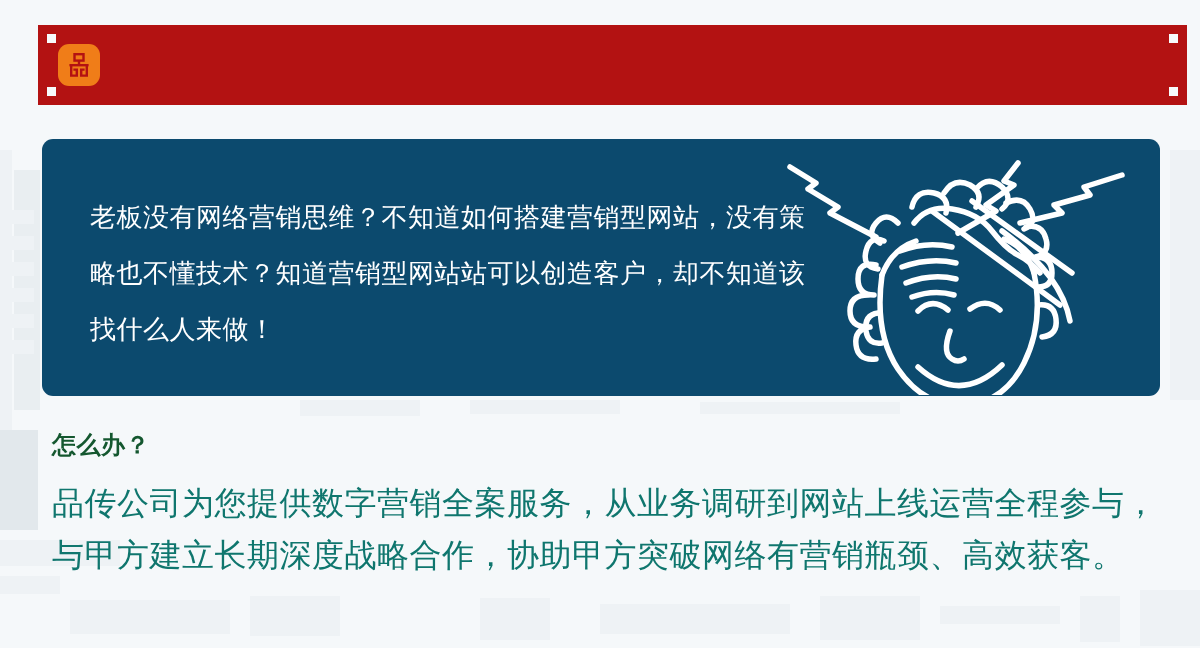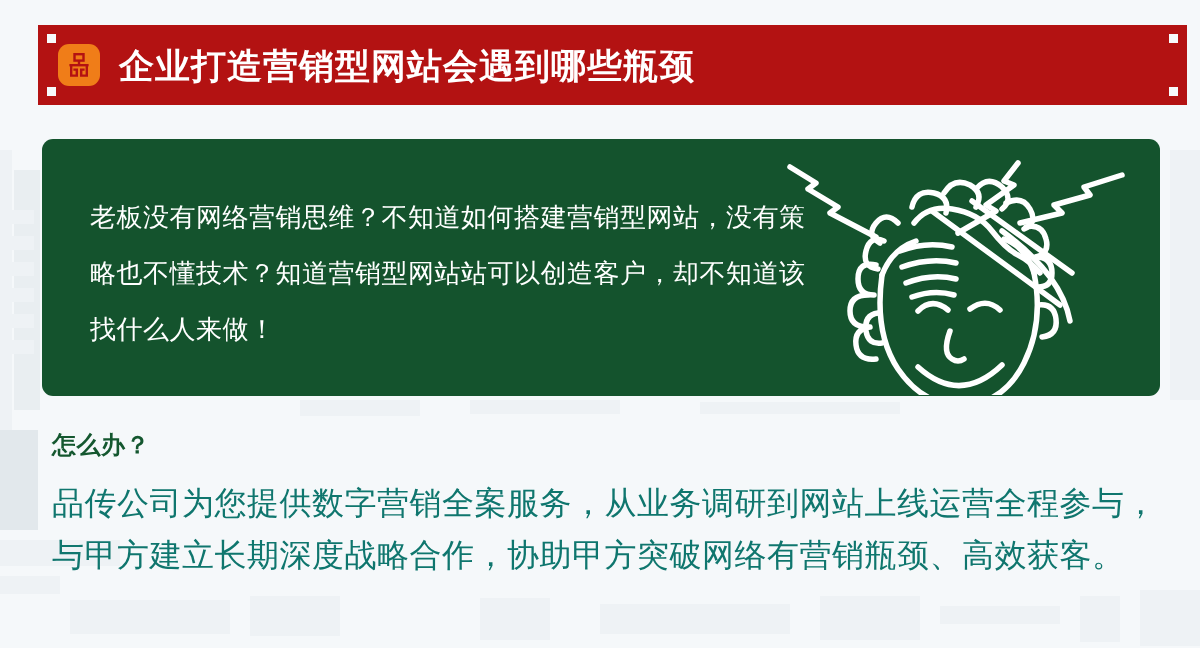--- a/index.html
+++ b/index.html
@@ -78,21 +78,21 @@
     white-space: nowrap;
   }
 
   
   #problem-card {
     position: absolute;
     left: 42px;
     top: 139px;
     width: 1118px;
     height: 257px;
-    background: #14532d;
+    background: #0c4a6e;
     border-radius: 11px;
     overflow: hidden;
   }
   #problem-text {
     position: absolute;
     left: 10px;
     top: 50px;
     width: 770px;
     color: #ffffff;
     font-size: 26px;
@@ -173,21 +173,20 @@
         <g fill="none" stroke="#b31212" stroke-width="2.4">
           <rect x="9.5" y="3.2" width="9" height="6.4"></rect>
           <path d="M14 9.6 L14 14.2"></path>
           <path d="M4.4 14.2 L23.6 14.2"></path>
           <path d="M6.2 14.2 L6.2 24.6 L11.8 24.6 L11.8 18.6 L8.4 18.6"></path>
           <path d="M21.8 14.2 L21.8 24.6 L16.2 24.6 L16.2 18.6 L19.6 18.6"></path>
         </g>
       </svg>
     </div>
 
-    <div id="header-title">企业打造营销型网站会遇到哪些瓶颈</div>
   </div>
 
   <div id="problem-card">
 
     <div id="problem-text">老板没有网络营销思维？不知道如何搭建营销型网站，没有策略也不懂技术？知道营销型网站站可以创造客户，却不知道该找什么人来做！</div>
 
     <div id="headache-illustration">
       <svg width="370" height="250" viewBox="0 0 370 250" aria-hidden="true">
         <g fill="none" stroke="#ffffff" stroke-width="5.5" stroke-linecap="round" stroke-linejoin="round">
 

